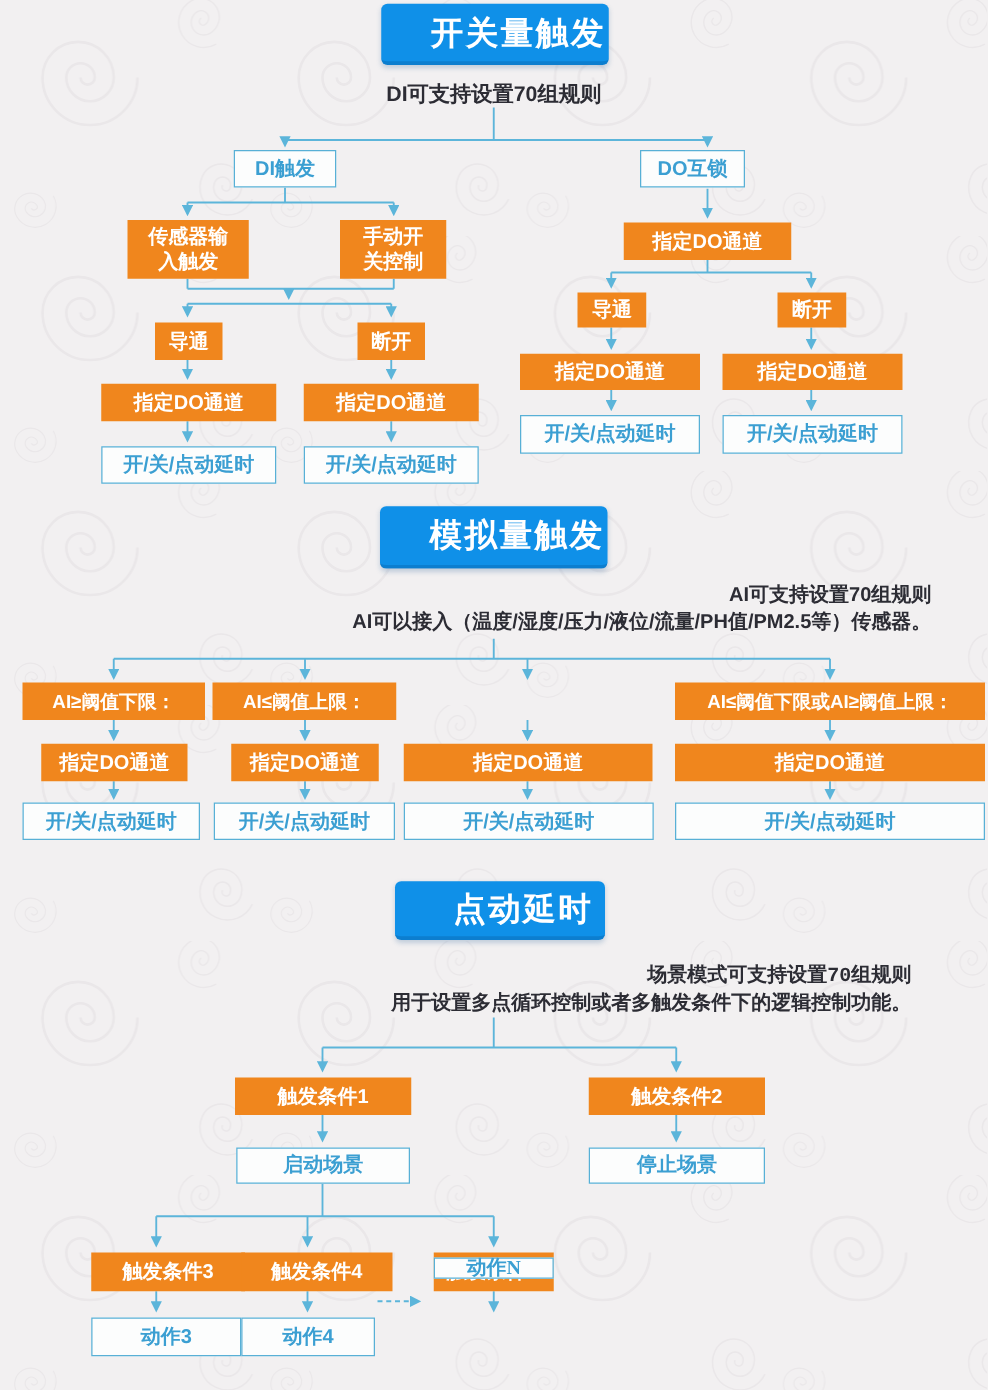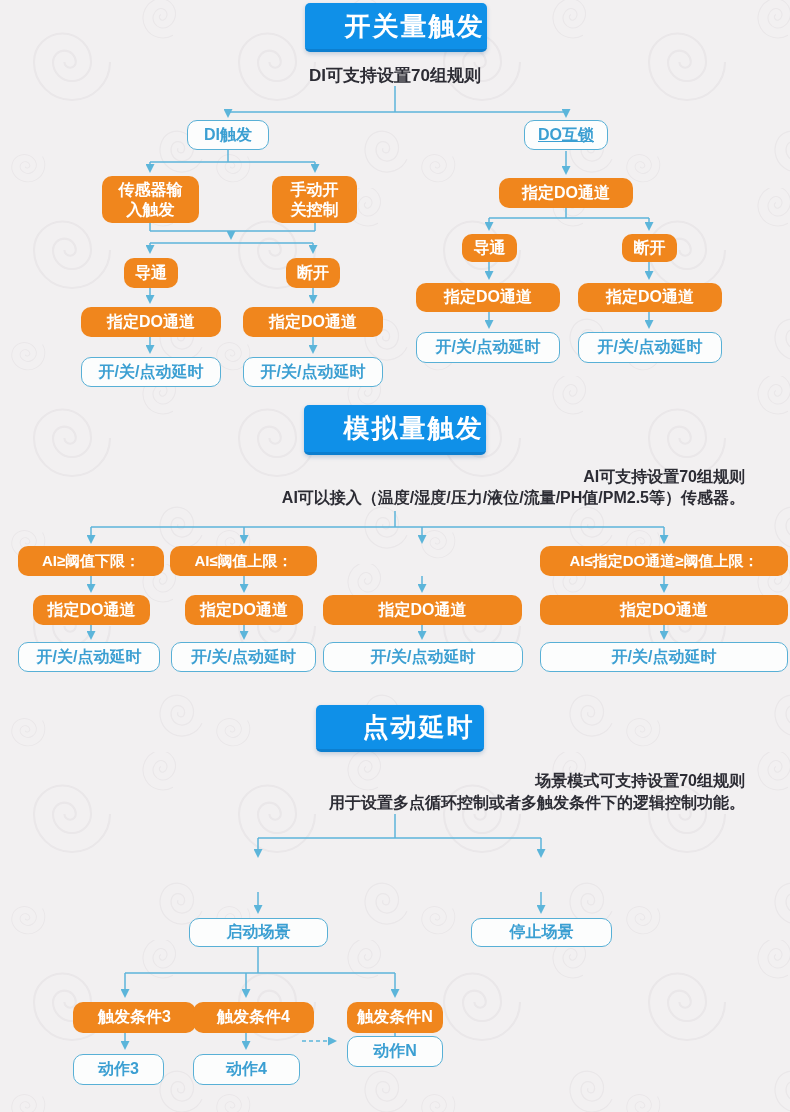--- a/index.html
+++ b/index.html
@@ -17,21 +17,21 @@
   .edge.dashed{stroke-dasharray:4 3;}
   #ah path{fill:var(--line,#5cb5da);}
   .btn{
     position:absolute;display:flex;align-items:center;justify-content:center;
     background:var(--primary,#0f90e8);color:#fff;font-size:26px;font-weight:700;
     letter-spacing:2px;border-radius:5px;border-bottom:3px solid #0c7ecf;
     box-shadow:0 2px 4px rgba(60,110,160,.28);box-sizing:border-box;z-index:2;padding-left:37px;
   }
   .node{
     position:absolute;display:flex;align-items:center;justify-content:center;
-    text-align:center;box-sizing:border-box;z-index:2;font-size:16px;font-weight:600;border-radius:10px;
+    text-align:center;box-sizing:border-box;z-index:2;font-size:16px;font-weight:600;
   }
   .orange{background:var(--orange,#f0861d);color:#ffffff;}
   .white{
     background:#fcfdfd;border:1px solid var(--box_border,#58b0d6);
     color:var(--box_text,#3b9fd2);
   }
   .small{font-size:15px;}
   .pre{white-space:pre-line;line-height:20px;}
   .cap{
     position:absolute;color:var(--caption,#2c2c34);font-weight:700;
@@ -130,21 +130,21 @@
     <path class="edge" marker-end="url(#ah)" d="M125,1033 V1048"></path>
     <path class="edge" marker-end="url(#ah)" d="M246,1033 V1048"></path>
     <path class="edge" marker-end="url(#ah)" d="M395,1033 V1048"></path>
     <path class="edge dashed" marker-end="url(#ah)" d="M302,1041 H335"></path>
   </svg>
 
   <div class="btn" style="left:305px;top:3px;width:182px;height:49px;">开关量触发</div>
   <div class="cap" style="left:95px;top:64px;width:600px;font-size:17px;">DI可支持设置70组规则</div>
 
   <div class="node white" style="left:187px;top:120px;width:82px;height:30px;">DI触发</div>
-  <div class="node white" style="left:524px;top:120px;width:84px;height:30px;text-decoration:underline;">DO互锁</div>
+  <div class="node white" style="left:512px;top:120px;width:84px;height:30px;">DO互锁</div>
 
   <div class="node orange pre" style="left:102px;top:176px;width:97px;height:47px;">传感器输
 入触发</div>
   <div class="node orange pre" style="left:272px;top:176px;width:85px;height:47px;">手动开
 关控制</div>
 
   <div class="node orange" style="left:124px;top:258px;width:54px;height:30px;">导通</div>
   <div class="node orange" style="left:286px;top:258px;width:54px;height:30px;">断开</div>
 
   <div class="node orange" style="left:81px;top:307px;width:140px;height:30px;">指定DO通道</div>
@@ -162,43 +162,45 @@
   <div class="node white" style="left:578px;top:332px;width:144px;height:31px;">开/关/点动延时</div>
 
   <div class="btn" style="left:304px;top:405px;width:182px;height:50px;">模拟量触发</div>
   <div class="cap" style="left:45px;top:466px;width:700px;font-size:16px;line-height:21px;">
     <span class="ln">AI可支持设置70组规则</span>
     <span class="ln">AI可以接入（温度/湿度/压力/液位/流量/PH值/PM2.5等）传感器。</span>
   </div>
 
   <div class="node orange small" style="left:170px;top:546px;width:147px;height:30px;">AI≤阈值上限：</div>
   <div class="node orange small" style="left:18px;top:546px;width:146px;height:30px;">AI≥阈值下限：</div>
-  <div class="node orange small" style="left:540px;top:546px;width:248px;height:30px;">AI≤指定DO通道≥阈值上限：</div>
+  <div class="node orange small" style="left:540px;top:546px;width:248px;height:30px;">AI≤阈值下限或AI≥阈值上限：</div>
 
   <div class="node orange" style="left:33px;top:595px;width:117px;height:30px;">指定DO通道</div>
   <div class="node orange" style="left:185px;top:595px;width:118px;height:30px;">指定DO通道</div>
   <div class="node orange" style="left:323px;top:595px;width:199px;height:30px;">指定DO通道</div>
   <div class="node orange" style="left:540px;top:595px;width:248px;height:30px;">指定DO通道</div>
 
   <div class="node white" style="left:18px;top:642px;width:142px;height:30px;">开/关/点动延时</div>
   <div class="node white" style="left:171px;top:642px;width:145px;height:30px;">开/关/点动延时</div>
   <div class="node white" style="left:323px;top:642px;width:200px;height:30px;">开/关/点动延时</div>
   <div class="node white" style="left:540px;top:642px;width:248px;height:30px;">开/关/点动延时</div>
 
   <div class="btn" style="left:316px;top:705px;width:168px;height:47px;">点动延时</div>
-  <div class="cap" style="left:45px;top:770px;width:700px;font-size:16px;line-height:22px;">
+  <div class="cap" style="left:29px;top:770px;width:700px;font-size:16px;line-height:22px;font-family:Liberation Mono, monospace;">
     <span class="ln">场景模式可支持设置70组规则</span>
     <span class="ln">用于设置多点循环控制或者多触发条件下的逻辑控制功能。</span>
   </div>
 
+  <div class="node orange" style="left:188px;top:862px;width:141px;height:30px;">触发条件1</div>
+  <div class="node orange" style="left:471px;top:862px;width:141px;height:30px;">触发条件2</div>
 
   <div class="node white" style="left:189px;top:918px;width:139px;height:29px;">启动场景</div>
   <div class="node white" style="left:471px;top:918px;width:141px;height:29px;">停止场景</div>
 
   <div class="node orange" style="left:73px;top:1002px;width:123px;height:31px;">触发条件3</div>
   <div class="node orange" style="left:193px;top:1002px;width:121px;height:31px;">触发条件4</div>
   <div class="node orange" style="left:347px;top:1002px;width:96px;height:31px;">触发条件N</div>
 
-  <div class="node white" style="left:73px;top:1054px;width:91px;height:31px;">动作3</div>
+  <div class="node white" style="left:73px;top:1054px;width:120px;height:31px;">动作3</div>
   <div class="node white" style="left:193px;top:1054px;width:107px;height:31px;">动作4</div>
-  <div class="node white" style="left:347px;top:1036px;width:96px;height:31px;">动作N</div>
+  <div class="node white" style="left:347px;top:1006px;width:96px;height:17px;font-family:Liberation Serif, serif;">动作N</div>
 
 </div>
 
 </body></html>

